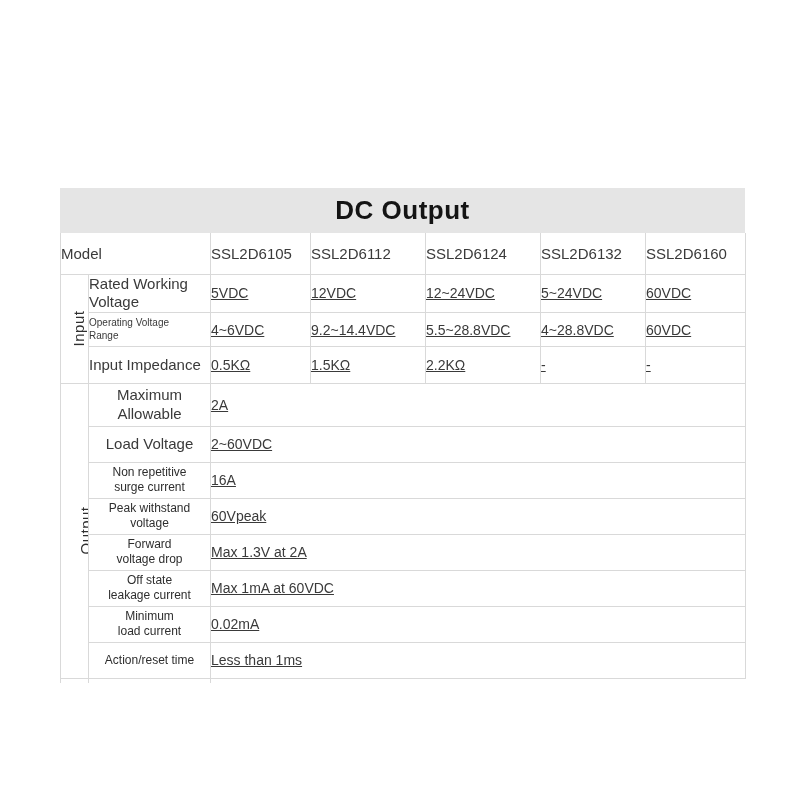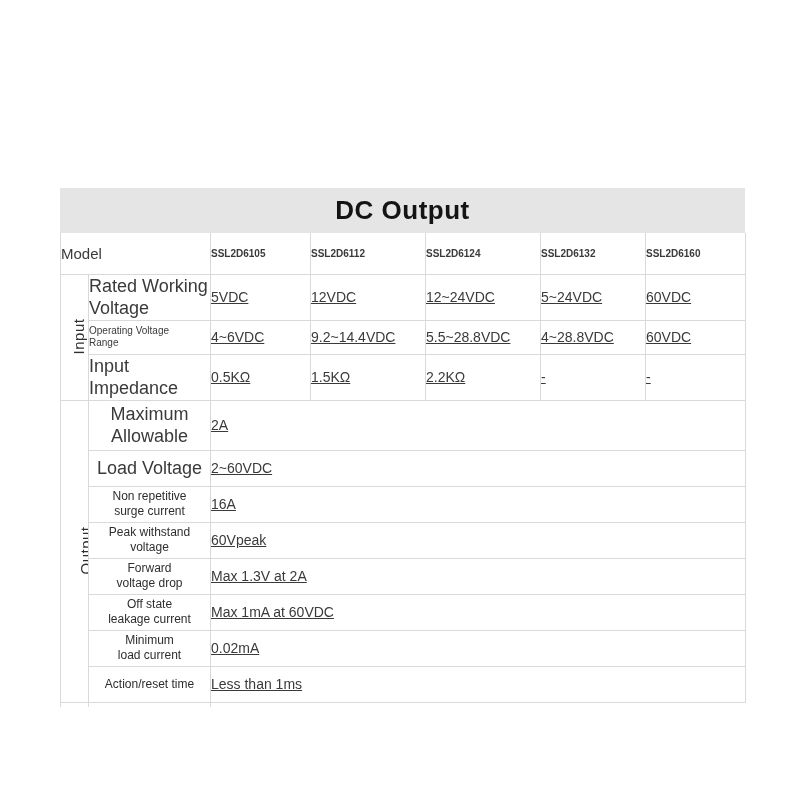--- a/index.html
+++ b/index.html
@@ -6,25 +6,25 @@
   .page{position:relative;width:800px;height:800px;background:#ffffff;overflow:hidden;
         font-family:"Liberation Sans", sans-serif;}
   .panel{position:absolute;left:60px;top:188px;width:685px;}
   .title-band{height:45px;background:#e5e5e5;display:flex;align-items:center;justify-content:center;}
   .title-band .title{font-size:26px;font-weight:bold;color:#141414;letter-spacing:0.5px;}
   table.spec{border-collapse:collapse;table-layout:fixed;width:685px;}
   table.spec td{border:1px solid #d9d9d9;color:#3a3a3a;vertical-align:middle;
                 padding:0;overflow:hidden;}
   tr.model-row td{border-top:none;}
   .model-label{font-size:15px;color:#2b2b2b;padding-left:35px;}
-  .model-cell{font-size:10px;color:#333333;padding-left:7px;font-weight:bold;}
+  .model-cell{font-size:15px;color:#333333;padding-left:7px;}
   .vlabel{text-align:center;}
   .vlabel .vtext{display:inline-block;transform:rotate(-90deg);white-space:nowrap;
                  font-size:15px;color:#2f2f2f;letter-spacing:0.5px;}
-  .rlabel{font-size:18px;line-height:1.25;padding:2px 4px 2px 7px;white-space:pre-line;color:#333333;}
+  .rlabel{font-size:15px;line-height:1.25;padding:2px 4px 2px 7px;white-space:pre-line;color:#333333;}
   .rlabel.small{font-size:10px;}
   .rlabel.center{text-align:center;padding:2px 4px;}
   .rlabel.bold{font-weight:normal;font-size:12px;color:#2e2e2e;}
   .val{font-size:14px;color:#3c3c3c;padding-left:8px;white-space:nowrap;text-decoration:underline;}
   .stub{position:relative;height:5px;}
   .stub i{position:absolute;top:0;width:1px;height:4px;background:#d9d9d9;}
   .stub .s1{left:0;} .stub .s2{left:28px;} .stub .s3{left:150px;}
 </style>
 </head>
 <body>

